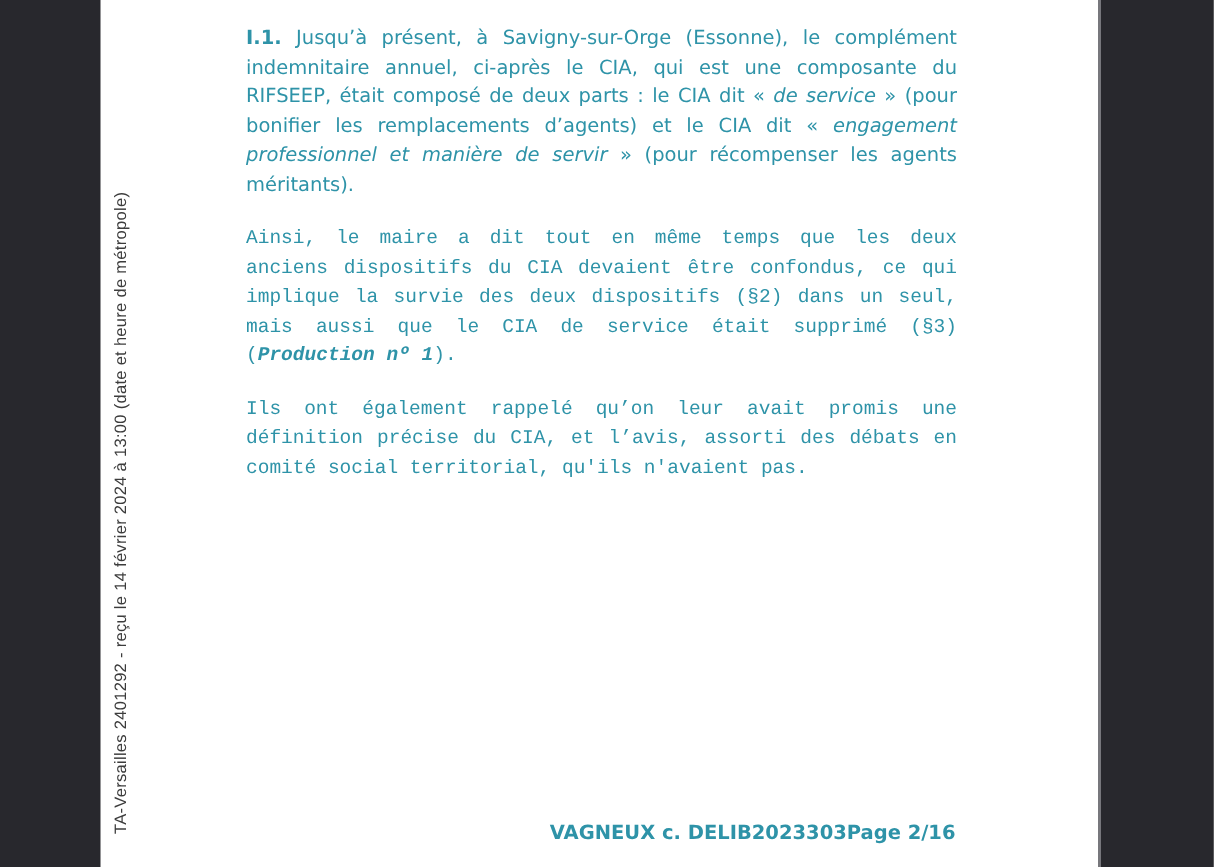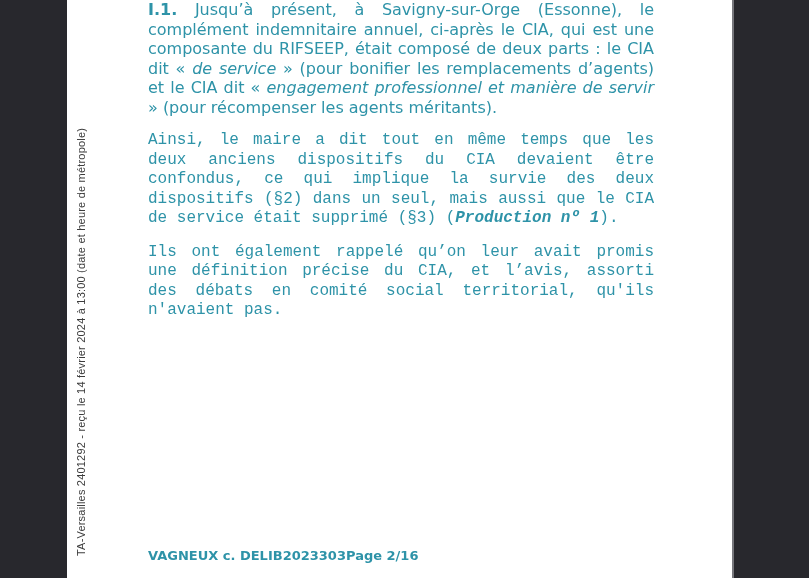--- a/index.html
+++ b/index.html
@@ -47,37 +47,37 @@
     margin: 13px 0 26px 0;
     font-size: 15px;
     font-weight: bold;
     letter-spacing: 0.2px;
     text-decoration: underline;
     text-decoration-thickness: 2px;
     text-underline-offset: 3px;
     color: var(--text-teal, #2e93a8);
   }
   .para {
-    margin: 0;
-    font-size: 16px;
+    margin: 16px;
+    font-size: 13px;
     line-height: 19.5px;
     text-align: justify;
     color: var(--text-teal, #2e93a8);
   }
   .para.gap-section { margin-top: 31px; }
   .para.gap-line { margin-top: 14px; font-family: Liberation Mono, monospace; }
   .b { font-weight: bold; }
   .i { font-style: italic; }
   .footer {
     position: absolute;
     left: 81px;
     right: 81px;
     bottom: 15px;
     display: flex;
-    justify-content: flex-start;
+    justify-content: flex-end;
     font-size: 13px;
     font-weight: bold;
     color: var(--text-teal, #2e93a8);
   }
   .footer-right { margin-right: 14px; }
 </style>
 </head>
 <body>
 
 <div class="viewport">

